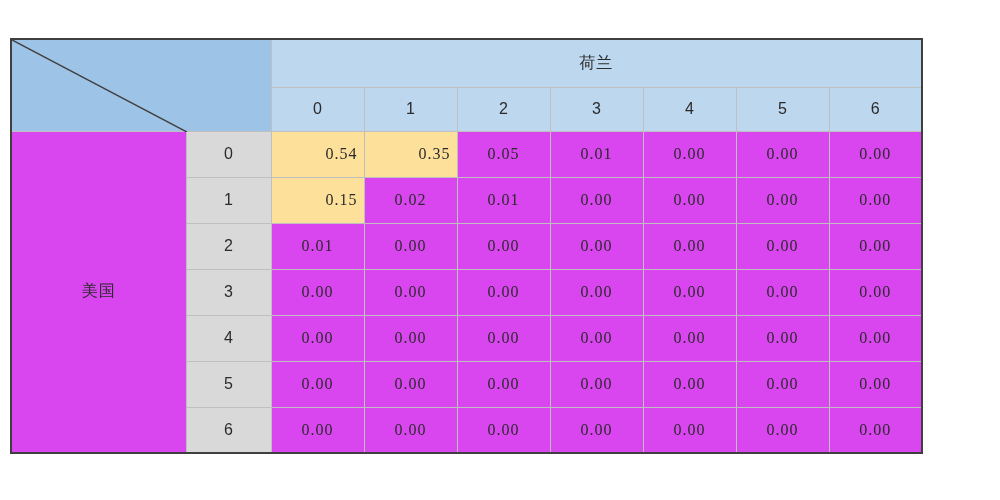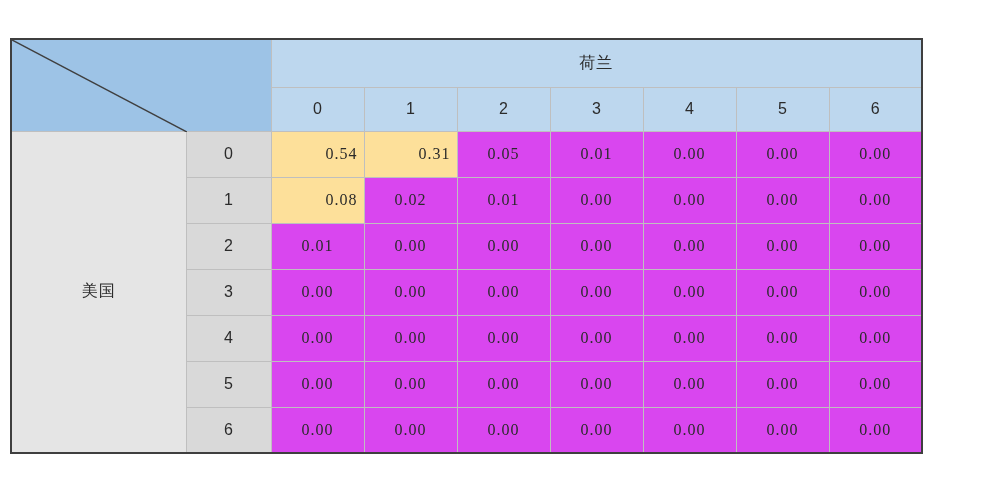--- a/index.html
+++ b/index.html
@@ -74,21 +74,21 @@
     font-size: 17px;
     color: #1f1f1f;
     width: 93px;
   }
 
   .colhdr-first {
     width: 93px;
   }
 
   .rowlabel-block {
-    background: #e5e5e5;
+    background: #d946ef;
     width: 175px;
     font-weight: bold;
     font-size: 18px;
     color: #1f1f1f;
     letter-spacing: 1px;
     border-right: 1px solid #bfbfbf;
   }
 
   .rowhdr {
     background: #d9d9d9;
@@ -135,31 +135,31 @@
         <td class="colhdr">3</td>
         <td class="colhdr">4</td>
         <td class="colhdr">5</td>
         <td class="colhdr">6</td>
       </tr>
 
       <tr>
         <td class="rowlabel-block" rowspan="7">美国</td>
         <td class="rowhdr">0</td>
         <td class="cell hl">0.54</td>
-        <td class="cell hl">0.31</td>
+        <td class="cell hl">0.35</td>
         <td class="cell">0.05</td>
         <td class="cell">0.01</td>
         <td class="cell">0.00</td>
         <td class="cell">0.00</td>
         <td class="cell">0.00</td>
       </tr>
 
       <tr>
         <td class="rowhdr">1</td>
-        <td class="cell hl">0.08</td>
+        <td class="cell hl">0.15</td>
         <td class="cell">0.02</td>
         <td class="cell">0.01</td>
         <td class="cell">0.00</td>
         <td class="cell">0.00</td>
         <td class="cell">0.00</td>
         <td class="cell">0.00</td>
       </tr>
 
       <tr>
         <td class="rowhdr">2</td>

